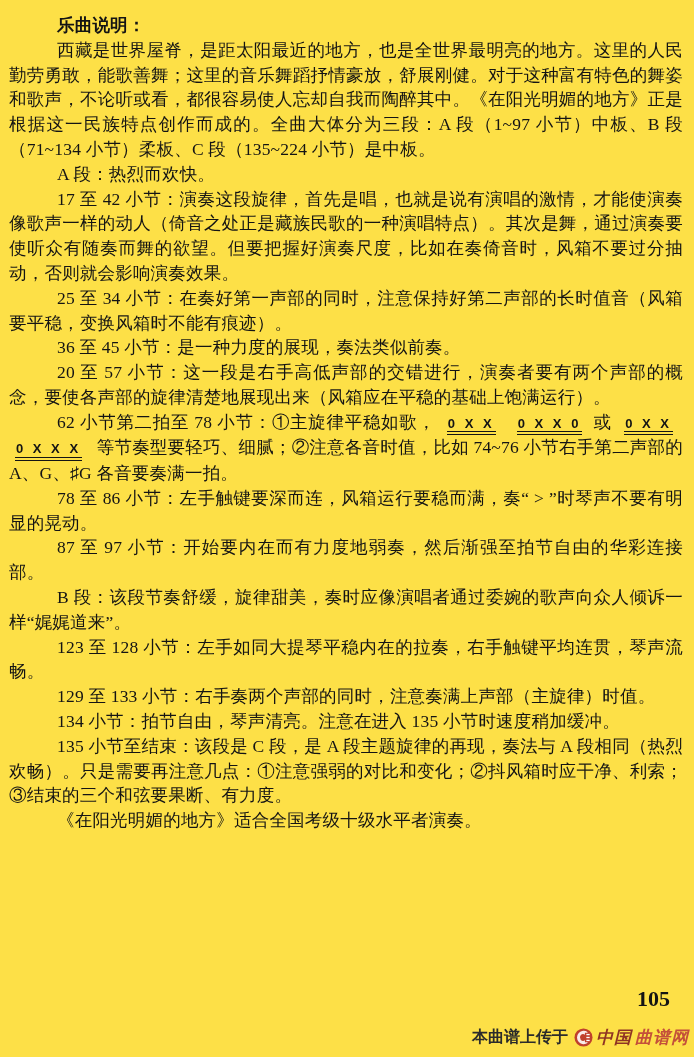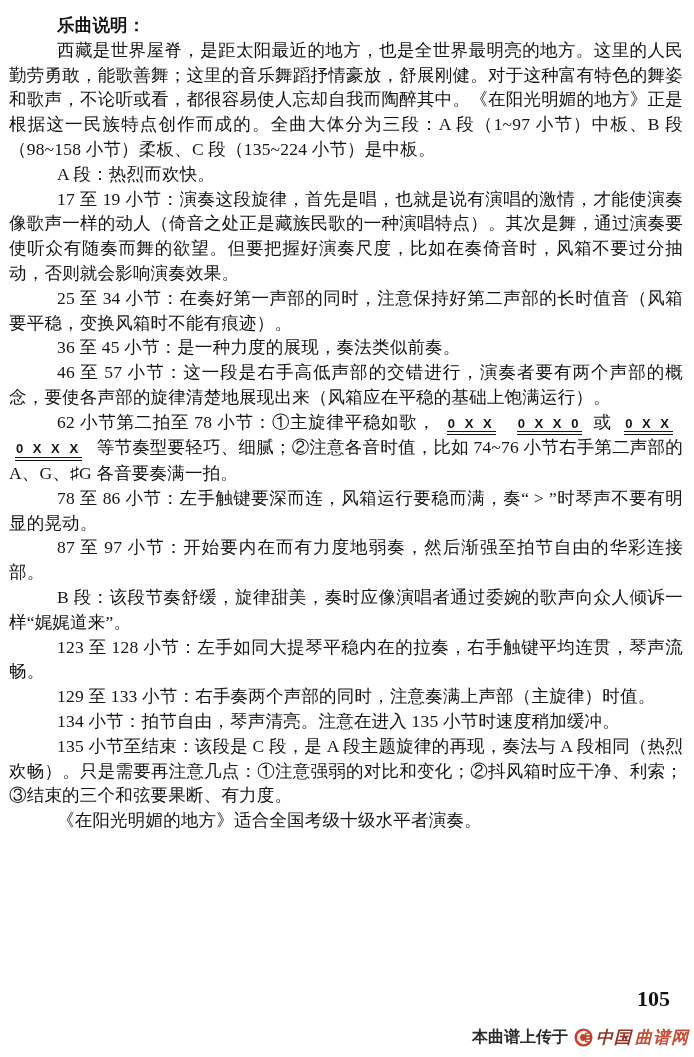--- a/index.html
+++ b/index.html
@@ -5,21 +5,21 @@
   html, body {
     margin: 0;
     padding: 0;
     background: #e8e8e8;
   }
   .page {
     position: relative;
     width: 694px;
     height: 1057px;
     margin: 0 auto;
-    background: #ffffff;
+    background: #fde047;
     overflow: hidden;
     font-family: "Liberation Serif", "DejaVu Serif", serif;
     color: #141414;
     text-decoration: underline;
   }
   .content {
     position: absolute;
     top: 13px;
     left: 9px;
     right: 11px;
@@ -92,28 +92,28 @@
   .site-name-site { color: #c4503a; }
 </style>
 </head>
 <body>
 
 <div class="page">
   <div class="content">
 
     <p class="heading">乐曲说明：</p>
 
-    <p>西藏是世界屋脊，是距太阳最近的地方，也是全世界最明亮的地方。这里的人民勤劳勇敢，能歌善舞；这里的音乐舞蹈抒情豪放，舒展刚健。对于这种富有特色的舞姿和歌声，不论听或看，都很容易使人忘却自我而陶醉其中。《在阳光明媚的地方》正是根据这一民族特点创作而成的。全曲大体分为三段：A 段（1~97 小节）中板、B 段（98~158 小节）柔板、C 段（135~224 小节）是中板。</p>
+    <p>西藏是世界屋脊，是距太阳最近的地方，也是全世界最明亮的地方。这里的人民勤劳勇敢，能歌善舞；这里的音乐舞蹈抒情豪放，舒展刚健。对于这种富有特色的舞姿和歌声，不论听或看，都很容易使人忘却自我而陶醉其中。《在阳光明媚的地方》正是根据这一民族特点创作而成的。全曲大体分为三段：A 段（1~97 小节）中板、B 段（71~134 小节）柔板、C 段（135~224 小节）是中板。</p>
 
 
     <p>A 段：热烈而欢快。</p>
-    <p>17 至 19 小节：演奏这段旋律，首先是唱，也就是说有演唱的激情，才能使演奏像歌声一样的动人（倚音之处正是藏族民歌的一种演唱特点）。其次是舞，通过演奏要使听众有随奏而舞的欲望。但要把握好演奏尺度，比如在奏倚音时，风箱不要过分抽动，否则就会影响演奏效果。</p>
+    <p>17 至 42 小节：演奏这段旋律，首先是唱，也就是说有演唱的激情，才能使演奏像歌声一样的动人（倚音之处正是藏族民歌的一种演唱特点）。其次是舞，通过演奏要使听众有随奏而舞的欲望。但要把握好演奏尺度，比如在奏倚音时，风箱不要过分抽动，否则就会影响演奏效果。</p>
     <p>25 至 34 小节：在奏好第一声部的同时，注意保持好第二声部的长时值音（风箱要平稳，变换风箱时不能有痕迹）。</p>
     <p>36 至 45 小节：是一种力度的展现，奏法类似前奏。</p>
-    <p>46 至 57 小节：这一段是右手高低声部的交错进行，演奏者要有两个声部的概念，要使各声部的旋律清楚地展现出来（风箱应在平稳的基础上饱满运行）。</p>
+    <p>20 至 57 小节：这一段是右手高低声部的交错进行，演奏者要有两个声部的概念，要使各声部的旋律清楚地展现出来（风箱应在平稳的基础上饱满运行）。</p>
 
     <p>
       <span>62 小节第二拍至 78 小节：①主旋律平稳如歌，</span>
       <span class="rhythm-token">0 X X</span>
       <span class="rhythm-token">0 X X 0</span>
       <span class="or-sep">或</span>
       <span class="rhythm-token">0 X X</span>
       <span class="rhythm-token">0 X X X</span>
       <span>等节奏型要轻巧、细腻；②注意各音时值，比如 74~76 小节右手第二声部的 A、G、♯G 各音要奏满一拍。</span>
     </p>

